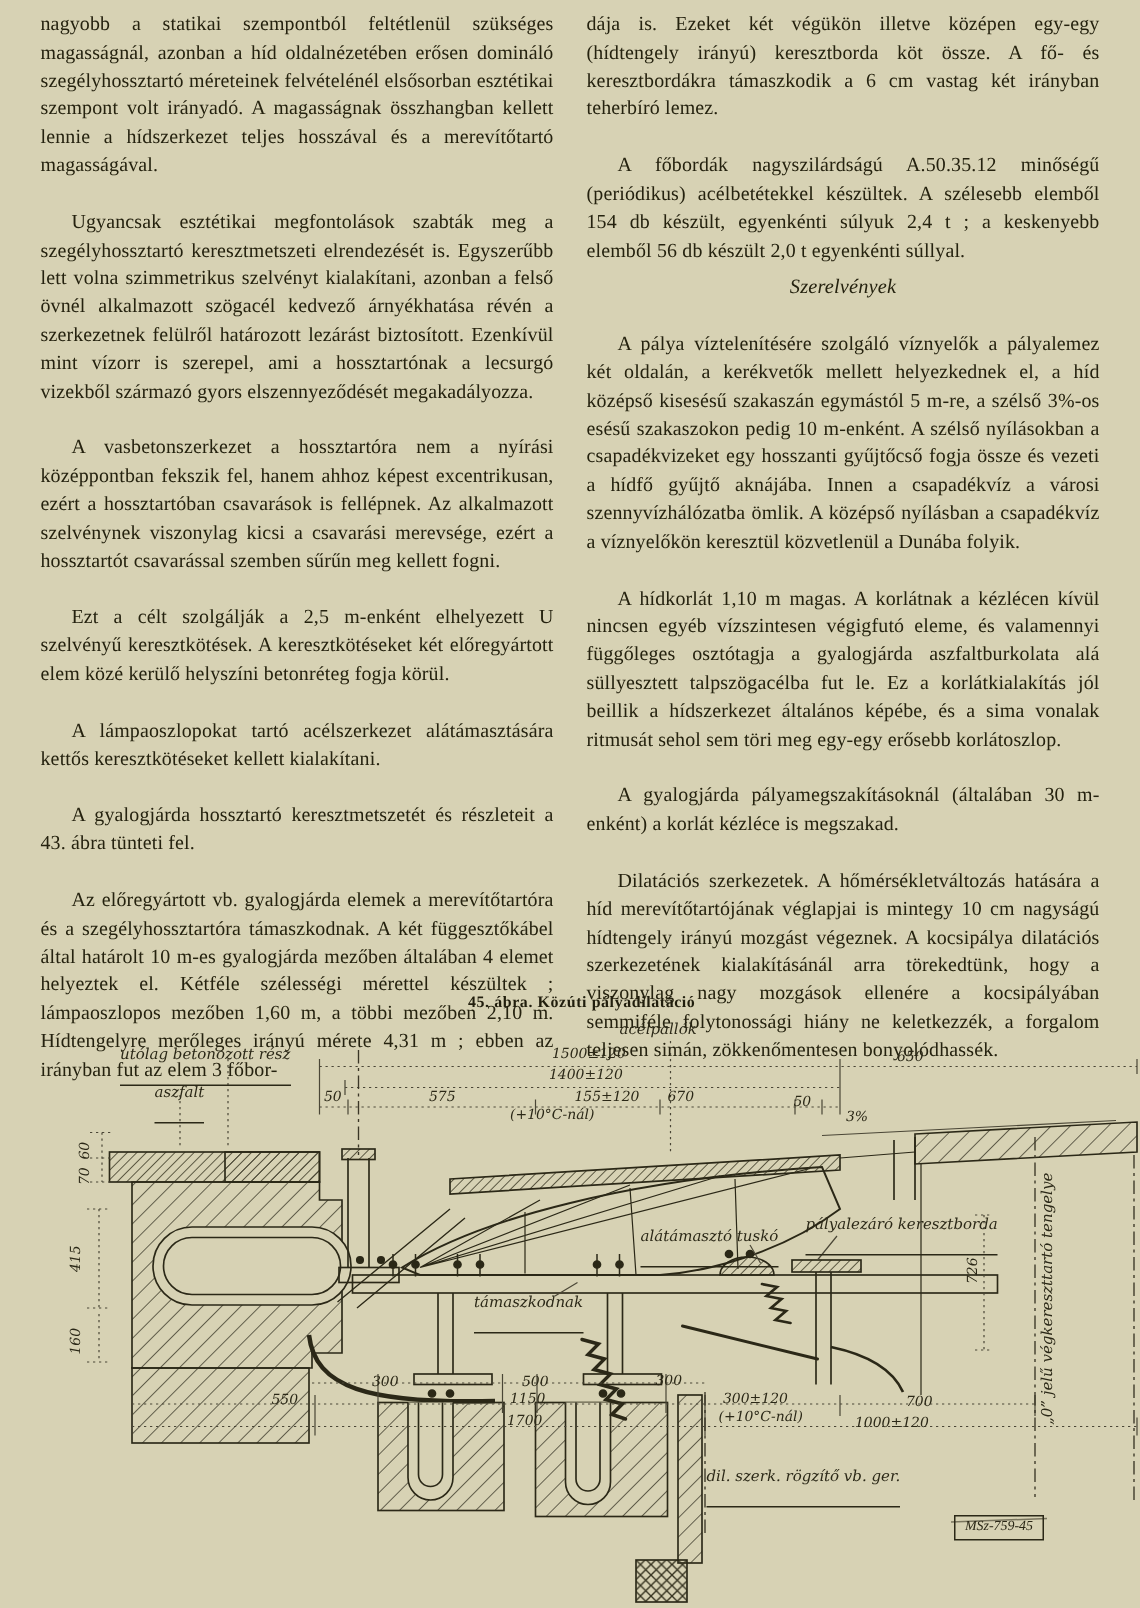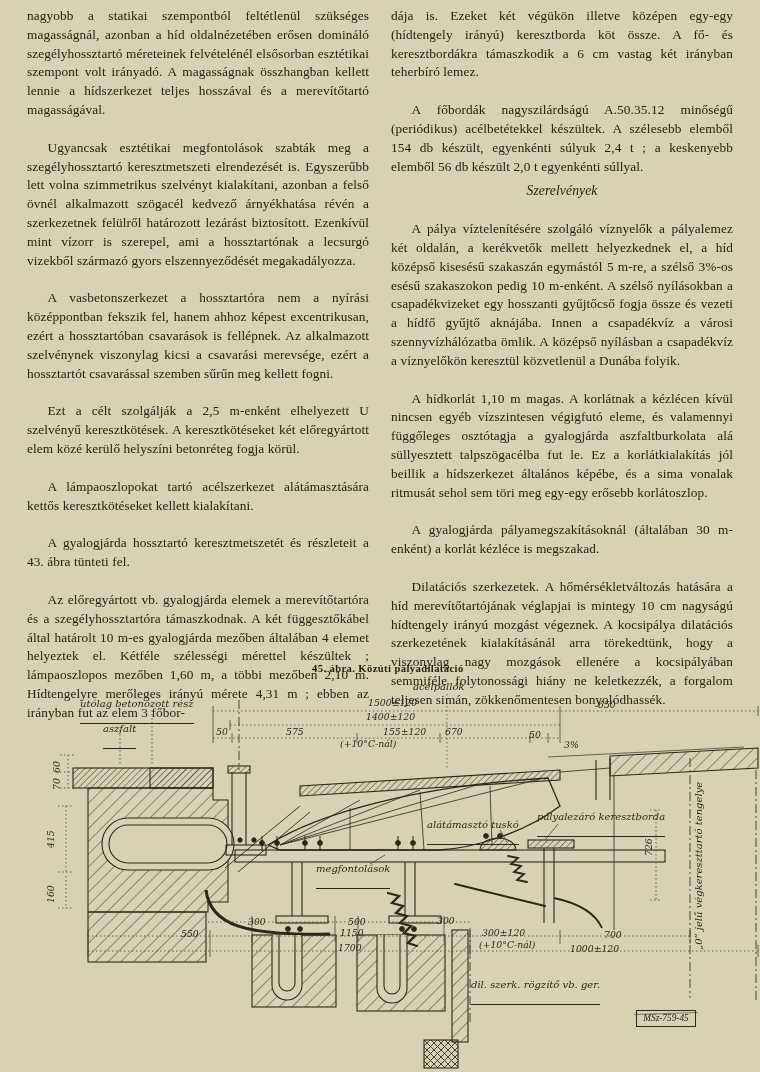--- a/index.html
+++ b/index.html
@@ -178,21 +178,21 @@
       <path d="M239,700 V770"></path>
     </g>
   </svg>
 
   <div>
       <div class="fig-label ul" style="left: 80px; top: 699px;">utólag betonozott rész</div>
       <div class="fig-label ul" style="left: 103px; top: 724px;">aszfalt</div>
       <div class="fig-label" style="left: 413px; top: 682px;">acélpallók</div>
       <div class="fig-label ul" style="left: 427px; top: 820px;">alátámasztó tuskó</div>
       <div class="fig-label ul" style="left: 537px; top: 812px;">pályalezáró keresztborda</div>
-      <div class="fig-label ul" style="left: 316px; top: 864px;">megfontolások</div>
+      <div class="fig-label ul" style="left: 316px; top: 864px;">támaszkodnak</div>
       <div class="fig-label ul" style="left: 471px; top: 980px;">dil. szerk. rögzítő vb. ger.</div>
       <div class="fig-label rot" style="left: 694px; top: 950px;">„0” jelű végkereszttartó tengelye</div>
       <div class="fig-dim" style="left: 368px; top: 698px;">1500±120</div>
       <div class="fig-dim" style="left: 598px; top: 700px;">650</div>
       <div class="fig-dim" style="left: 366px; top: 712px;">1400±120</div>
       <div class="fig-dim" style="left: 216px; top: 727px;">50</div>
       <div class="fig-dim" style="left: 286px; top: 727px;">575</div>
       <div class="fig-dim" style="left: 343px; top: 727px; margin-left: 40px;">155±120</div>
       <div class="fig-dim" style="left: 340px; top: 739px;">(+10°C-nál)</div>
       <div class="fig-dim" style="left: 445px; top: 727px;">670</div>

